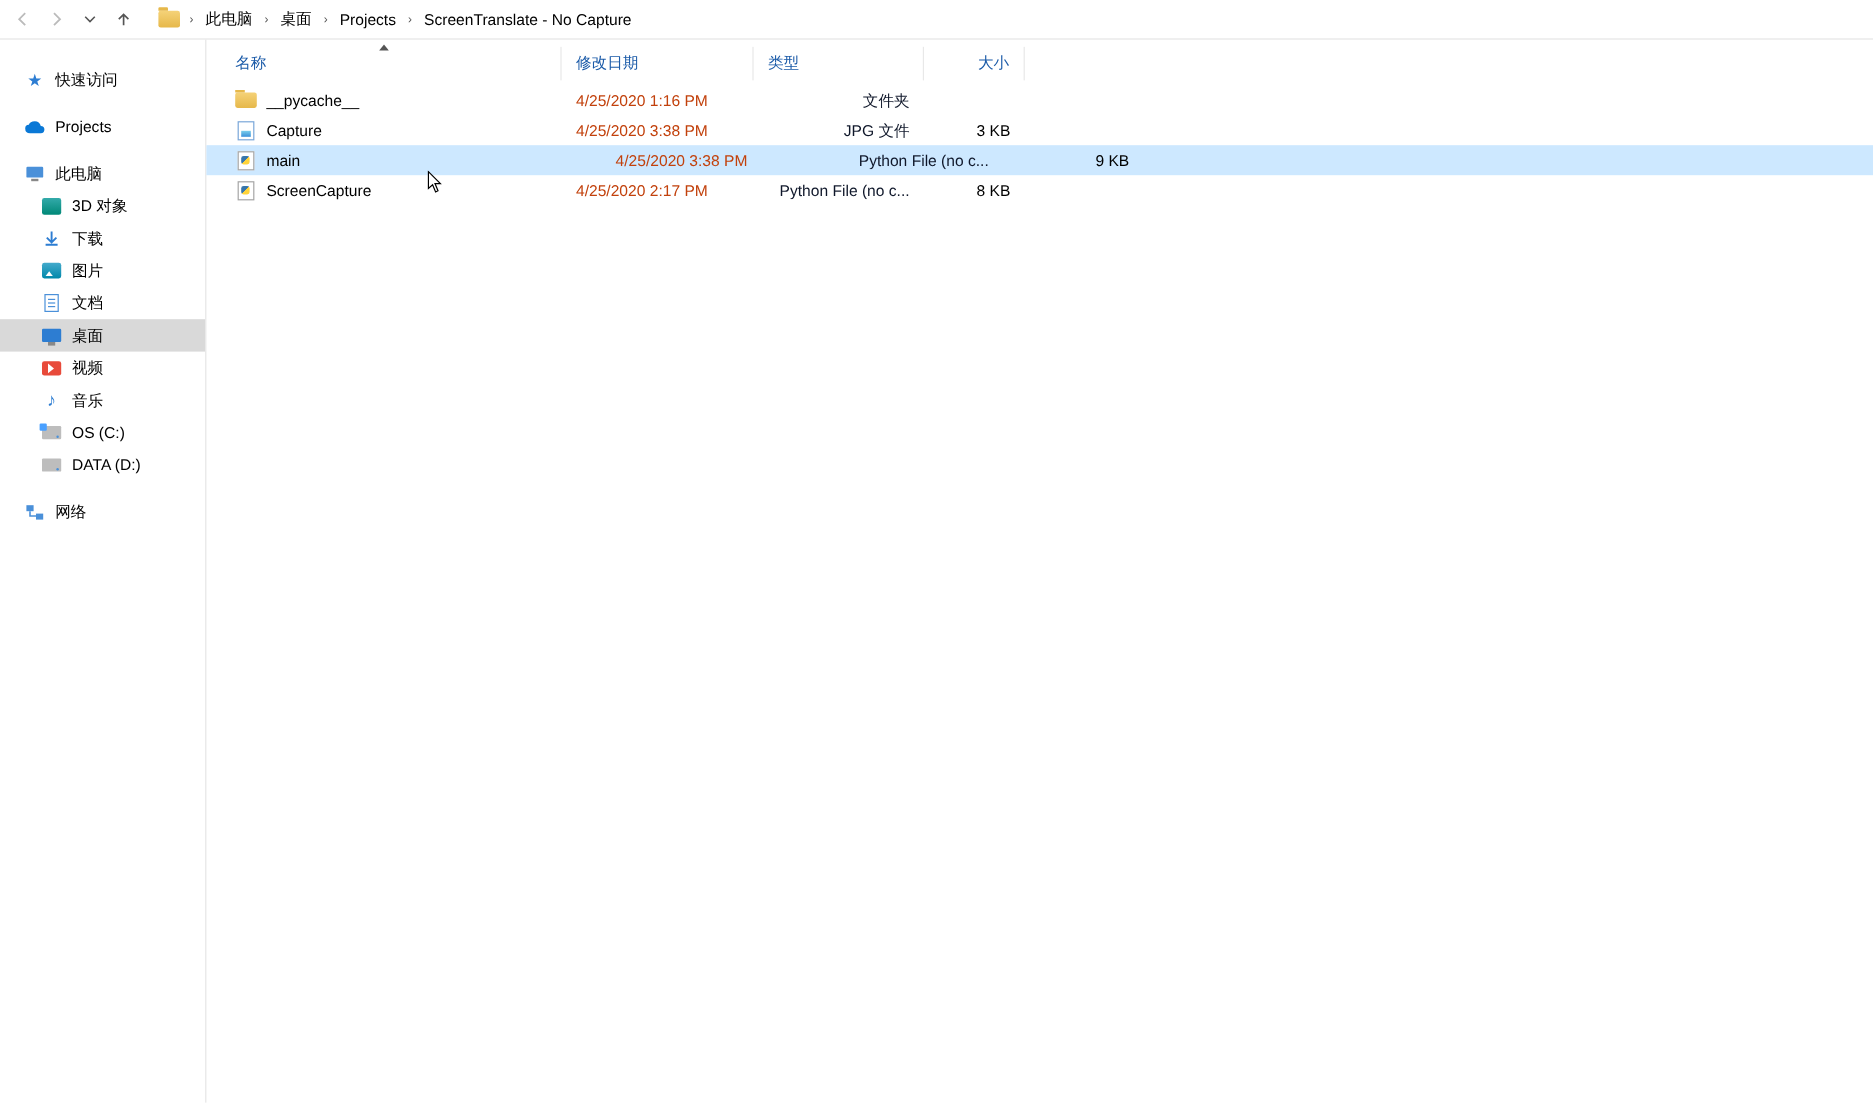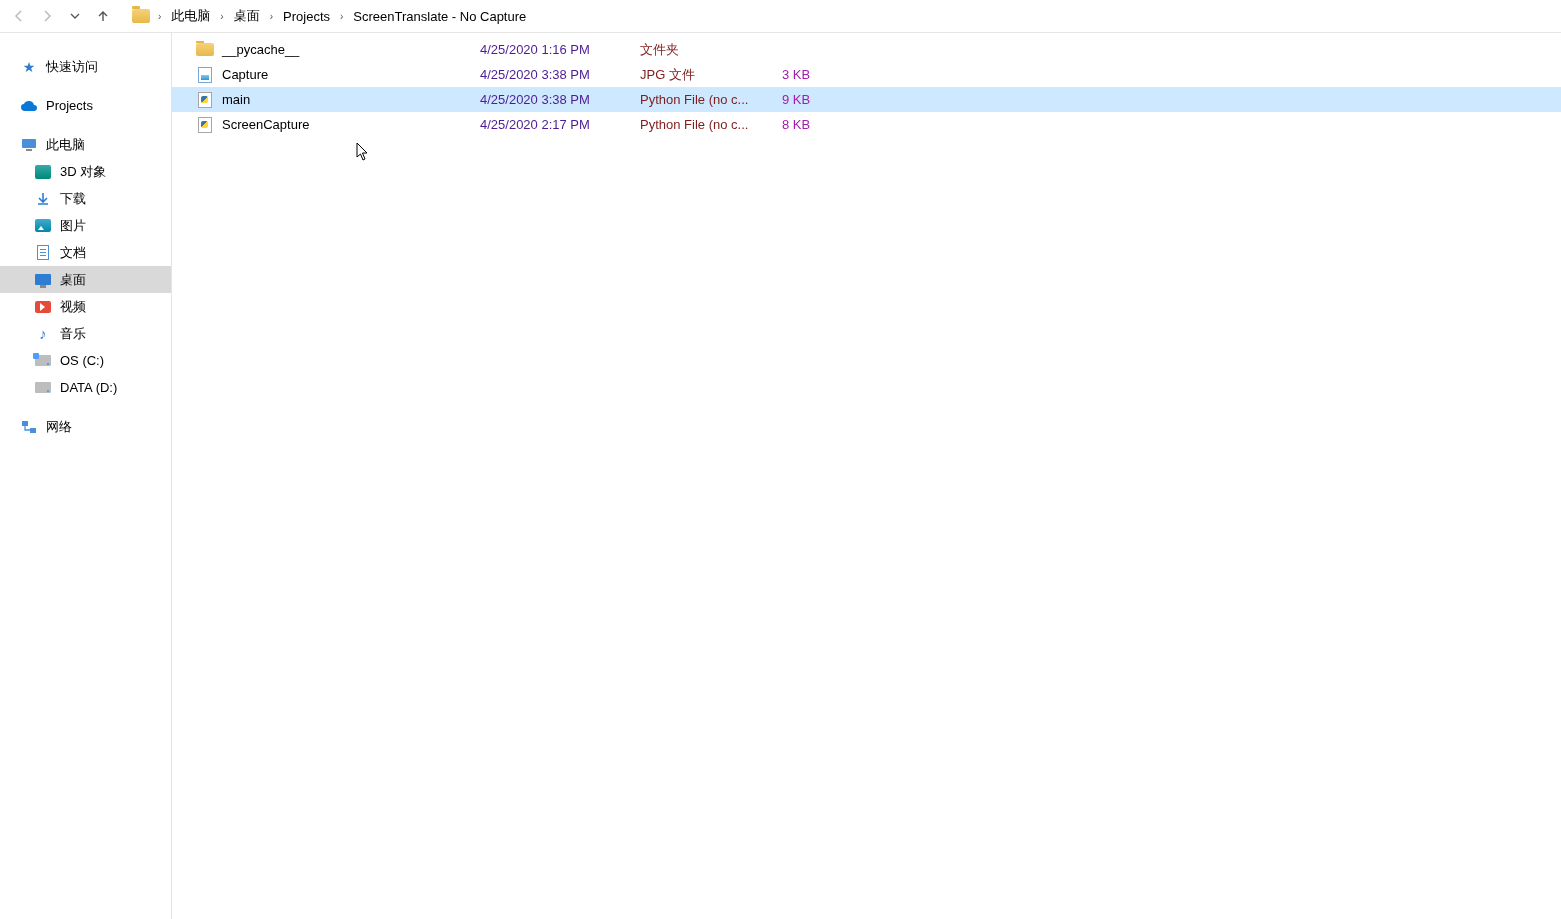--- a/index.html
+++ b/index.html
@@ -121,26 +121,26 @@
     width:0;height:0;border-left:4px solid transparent;border-right:4px solid transparent;border-bottom:5px solid #555;
   }
   .rows { padding-top:4px; }
   .row {
     display:flex;
     height:25px;
     align-items:center;
     font-size:13px;
     cursor:pointer;
   }
-  .row.selected{background:#cde8ff;}
+  .row.selected{background:#cde8ff;gap:33px;}
   .cell{padding:0 12px;overflow:hidden;text-overflow:ellipsis;white-space:nowrap;}
   .cell.name{width:296px;display:flex;align-items:center;gap:8px;padding-left:24px;}
-  .cell.date{width:160px;color:#4c1d95;}
-  .cell.type{width:142px;color:#7f1d1d;}
-  .cell.size{width:84px;color:#a21caf;justify-content:flex-end;}
+  .cell.date{width:160px;color:#c2410c;}
+  .cell.type{width:142px;color:#0f172a;text-align:right;}
+  .cell.size{width:84px;text-align:right;color:#000000;justify-content:flex-end;}
   
   .fi{width:18px;height:18px;display:flex;align-items:center;justify-content:center;flex-shrink:0;}
   .fi-folder{width:18px;height:13px;background:linear-gradient(#f5d278,#e6b84a);border-radius:2px;position:relative;}
   .fi-folder::before{content:"";position:absolute;top:-3px;left:0;width:8px;height:3px;background:#e6b84a;border-radius:1px 1px 0 0;}
   .fi-jpg{width:14px;height:16px;background:#fff;border:1px solid #7aa7d9;position:relative;}
   .fi-jpg::after{content:"";position:absolute;bottom:2px;left:2px;right:2px;height:5px;background:linear-gradient(#7aceec,#3a90d9);}
   .fi-py{width:14px;height:16px;background:#fff;border:1px solid #a6a6a6;position:relative;}
   .fi-py::after{content:"";position:absolute;top:3px;left:2px;width:7px;height:7px;background:linear-gradient(135deg,#3776ab 50%,#ffd43b 50%);border-radius:2px;}
   
   .cursor{
@@ -279,20 +279,35 @@
               <rect x="9" y="8" width="6" height="5" fill="#4a90d9"></rect>
               <path d="M4 6 V10 H9" stroke="#4a90d9" stroke-width="1.3" fill="none"></path>
             </svg>
         </span>
         <span>网络</span>
       </div>
     </div>
   </div>
 
   <div class="list">
+    <div class="cols">
+      <div class="col name">
+        <span>名称</span>
+        <span class="sort-arrow"></span>
+      </div>
+      <div class="col date">
+        <span>修改日期</span>
+      </div>
+      <div class="col type">
+        <span>类型</span>
+      </div>
+      <div class="col size">
+        <span>大小</span>
+      </div>
+    </div>
     <div class="rows" id="rows">
         <div class="row">
           <div class="cell name">
             <span class="fi">
               <span class="fi-folder"></span>
             </span>
             <span>__pycache__</span>
           </div>
           <div class="cell date">4/25/2020 1:16 PM</div>
           <div class="cell type">文件夹</div>

